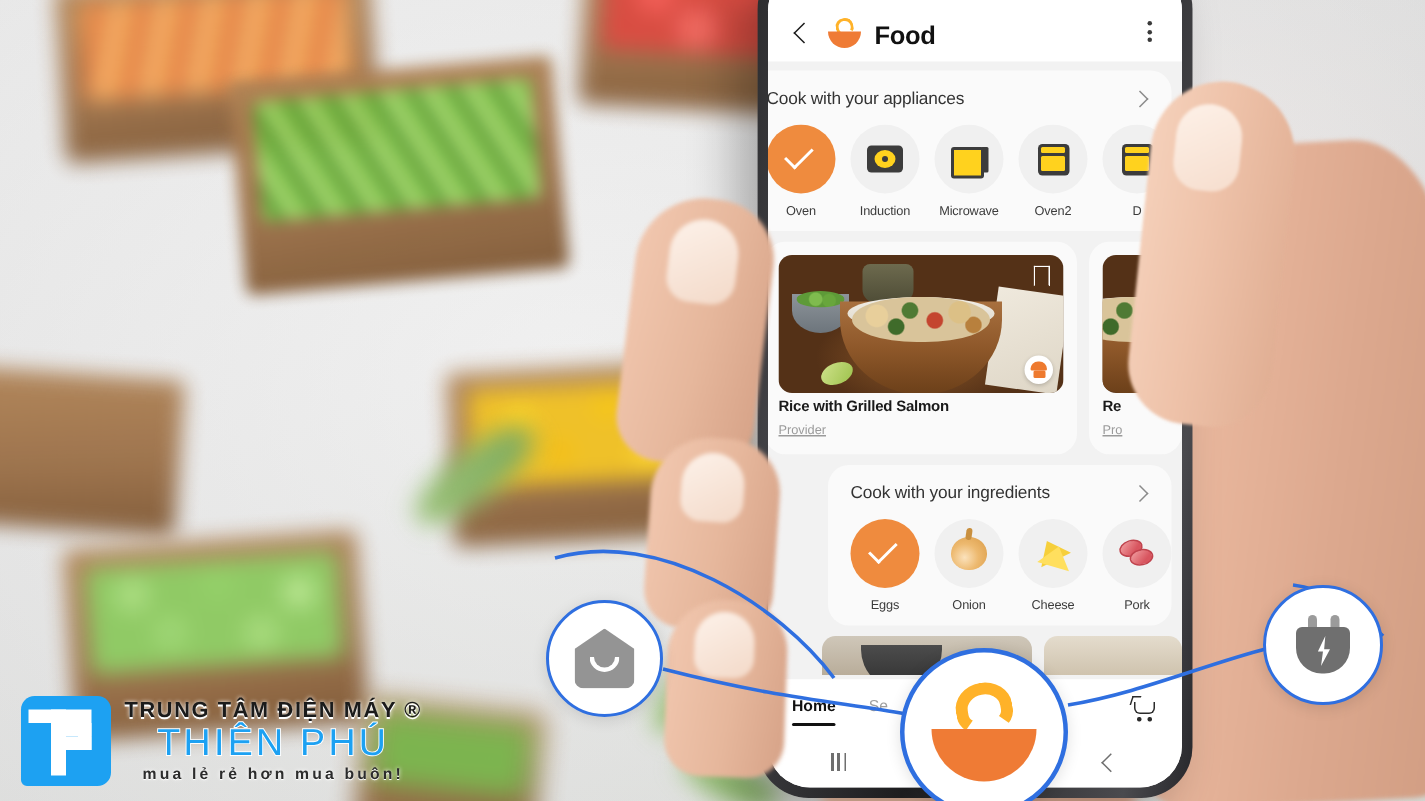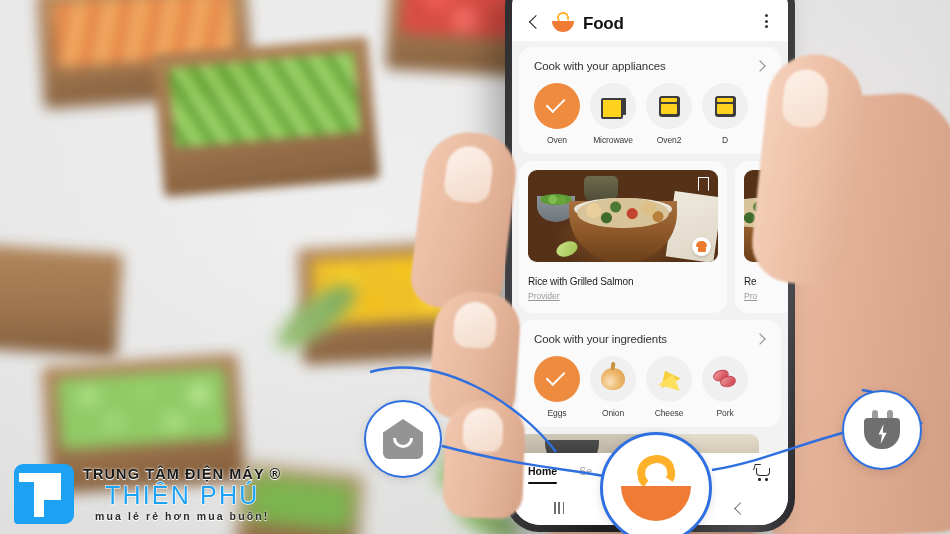--- a/index.html
+++ b/index.html
@@ -227,20 +227,21 @@
 
   
   .app-body {
     flex: 1 1 auto;
     background: #f2f2f2;
     overflow: hidden;
     display: flex;
     flex-direction: column;
     gap: 7px;
     padding-bottom: 0;
+    align-items: flex-end;
   }
 
   .panel {
     background: #fafafa;
     border-radius: 14px;
     margin: 0 7px;
     padding: 12px 0 9px 0;
     flex: 0 0 auto;
   }
   .panel.first { margin-top: 6px; }
@@ -526,23 +527,23 @@
   }
   .chef-badge .hat::after {
     content:"";
     position:absolute; left:1.5px; top:6px;
     width:8px; height:5px;
     border-radius:1px;
     background:#ee7a2f;
   }
 
   .recipe-name {
-    margin-top: 14px;
+    margin-top: 4px;
     font-size: 10px;
-    font-weight: normal;
+    font-weight: bold;
     color: #1a1a1a;
     letter-spacing: -0.15px;
     white-space: nowrap;
   }
   .recipe-provider {
     margin-top: 4px;
     font-size: 8.5px;
     color: #9a9a9a;
     white-space: nowrap;
     text-decoration: underline;
@@ -910,20 +911,26 @@
           </div>
           <div class="chip-row">
 
             <div class="chip selected">
               <div class="chip-circle">
                 <div class="check-mark"></div>
               </div>
               <div class="chip-label">Oven</div>
             </div>
 
+            <div class="chip">
+              <div class="chip-circle">
+                <div class="gl-induction"></div>
+              </div>
+              <div class="chip-label">Induction</div>
+            </div>
 
             <div class="chip">
               <div class="chip-circle">
                 <div class="gl-microwave"></div>
               </div>
               <div class="chip-label">Microwave</div>
             </div>
 
             <div class="chip">
               <div class="chip-circle">

